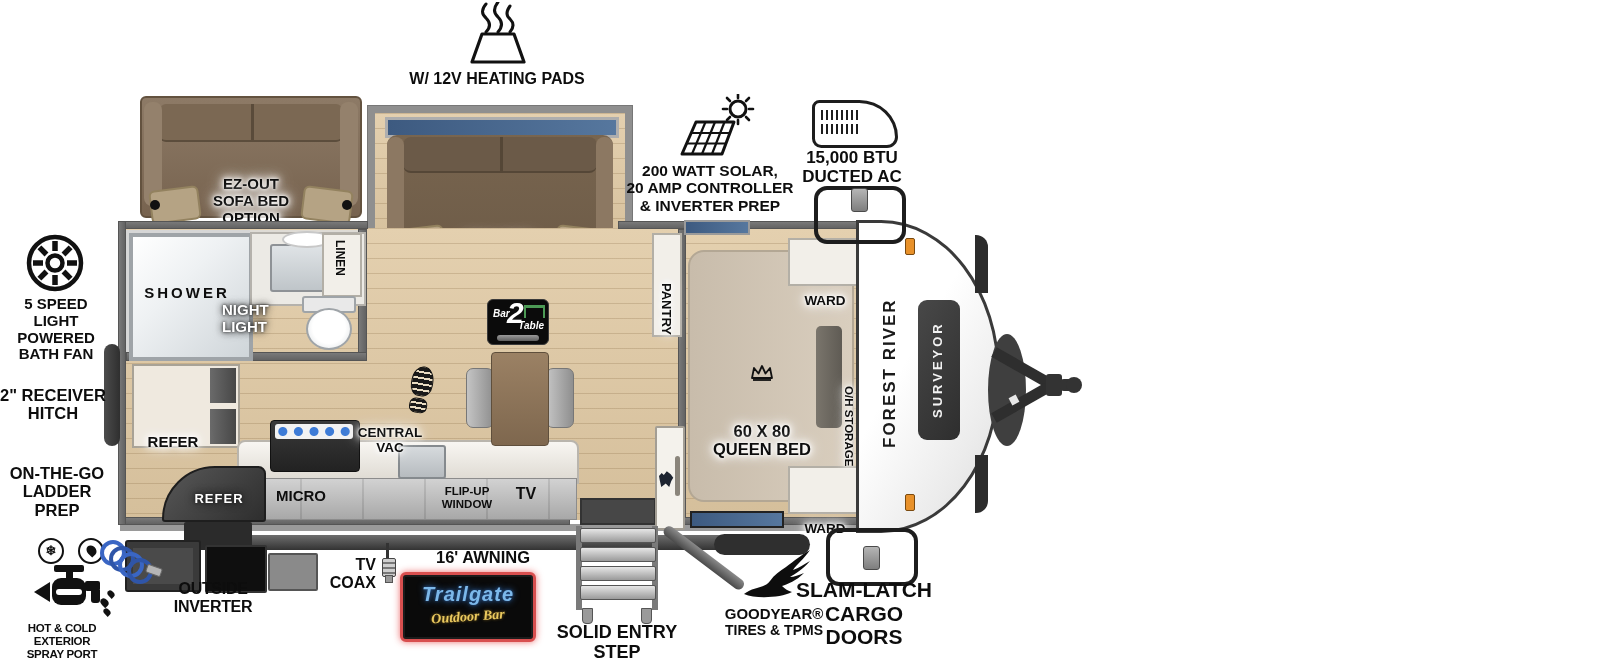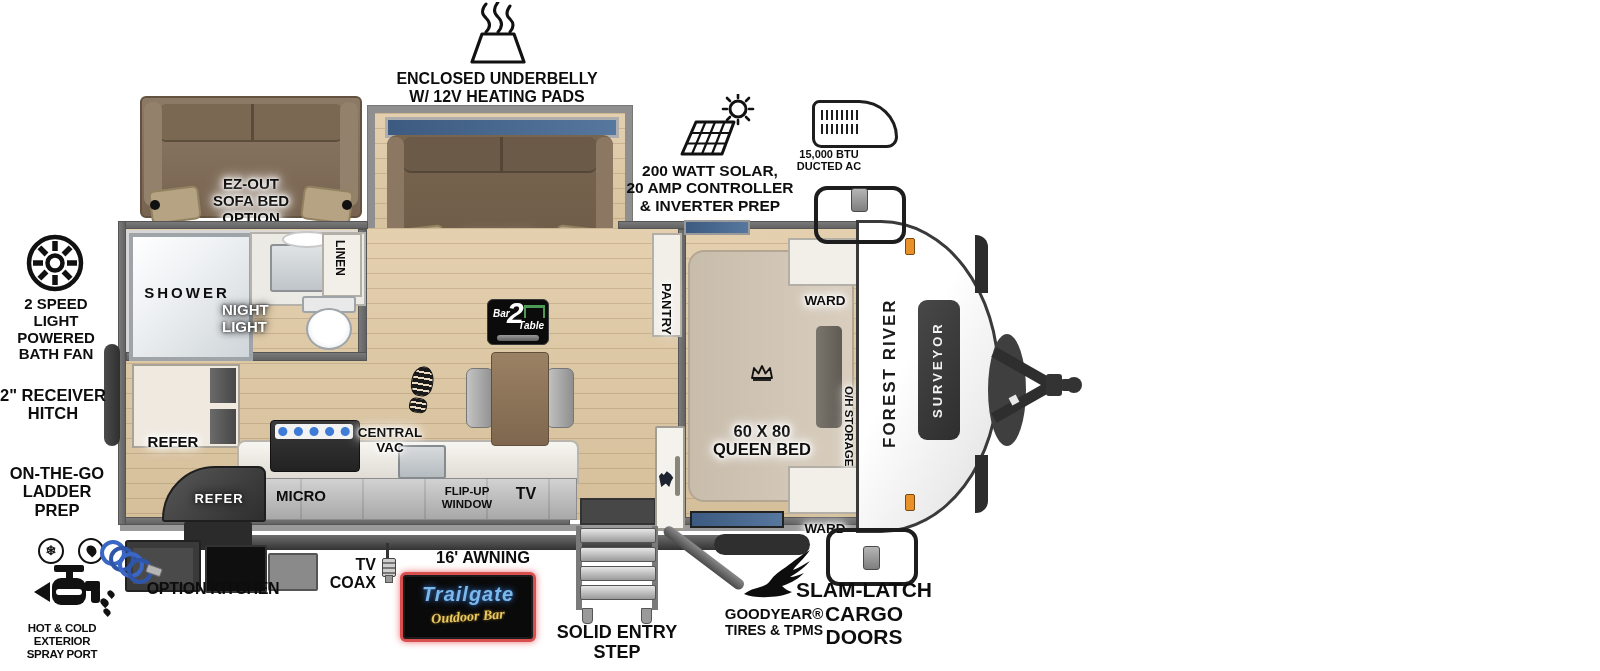--- a/index.html
+++ b/index.html
@@ -194,21 +194,20 @@
     <circle cx="84" cy="41" r="8" fill="#333"></circle>
   </svg>
 
   <svg class="abs" style="left:456px;top:2px;" width="72" height="64" viewBox="0 0 72 64">
     <path d="M16 60 L26 32 L58 32 L68 60 Z" fill="none" stroke="#111" stroke-width="3.2" stroke-linejoin="round"></path>
     <path d="M30 2 q-7 8 0 14 q7 7 0 14" fill="none" stroke="#111" stroke-width="3" stroke-linecap="round"></path>
     <path d="M42 0 q-7 9 0 15 q7 7 0 15" fill="none" stroke="#111" stroke-width="3" stroke-linecap="round"></path>
     <path d="M54 4 q-6 8 0 13 q6 6 0 13" fill="none" stroke="#111" stroke-width="3" stroke-linecap="round"></path>
   </svg>
   <div class="co" style="left:372px;top:70px;width:250px;font-size:16px;">
-    <div>ENCLOSED UNDERBELLY</div>
     <div>W/ 12V HEATING PADS</div>
   </div>
 
   <svg class="abs" style="left:676px;top:94px;" width="80" height="66" viewBox="0 0 80 66">
     <circle cx="62" cy="15" r="8" fill="none" stroke="#111" stroke-width="3"></circle>
     <g stroke="#111" stroke-width="2.6" stroke-linecap="round">
       <line x1="62" y1="0" x2="62" y2="4"></line>
         <line x1="62" y1="26" x2="62" y2="30"></line>
       <line x1="47" y1="15" x2="51" y2="15"></line>
         <line x1="73" y1="15" x2="77" y2="15"></line>
@@ -229,21 +228,21 @@
   <div class="co" style="left:620px;top:162px;width:180px;font-size:15.5px;">
     <div>200 WATT SOLAR,</div>
     <div>20 AMP CONTROLLER</div>
     <div>&amp; INVERTER PREP</div>
   </div>
 
   <div class="abs" style="left:812px;top:100px;width:80px;height:42px;background:#fff;border:3px solid #1d1d1d;border-radius:8px 42px 12px 10px / 8px 40px 12px 10px;">
     <div class="abs" style="left:6px;top:7px;width:38px;height:10px;background:repeating-linear-gradient(90deg,#1d1d1d 0 2px,transparent 2px 5px);"></div>
     <div class="abs" style="left:6px;top:21px;width:38px;height:10px;background:repeating-linear-gradient(90deg,#1d1d1d 0 2px,transparent 2px 5px);"></div>
   </div>
-  <div class="co" style="left:775px;top:148px;width:108px;font-size:11px;">
+  <div class="co" style="left:798px;top:148px;width:108px;font-size:17px;">
     <div>15,000 BTU</div>
     <div>DUCTED AC</div>
   </div>
 
   <div class="abs" style="left:814px;top:186px;width:84px;height:50px;border:4px solid #1d1d1d;border-radius:13px;">
     <div class="abs" style="left:33px;top:-2px;width:15px;height:22px;background:linear-gradient(180deg,#b5b5b5,#7e7e7e);border:1px solid #4a4a4a;border-radius:3px;"></div>
   </div>
   <div class="abs" style="left:826px;top:528px;width:84px;height:50px;border:4px solid #1d1d1d;border-radius:13px;">
     <div class="abs" style="left:33px;top:14px;width:15px;height:22px;background:linear-gradient(180deg,#b5b5b5,#7e7e7e);border:1px solid #4a4a4a;border-radius:3px;"></div>
   </div>
@@ -260,21 +259,21 @@
         <line x1="37.5" y1="37.5" x2="44.6" y2="44.6"></line>
       <line x1="29" y1="41" x2="29" y2="51"></line>
         <line x1="20.5" y1="37.5" x2="13.4" y2="44.6"></line>
       <line x1="17" y1="29" x2="7" y2="29"></line>
         <line x1="20.5" y1="20.5" x2="13.4" y2="13.4"></line>
       <line x1="29" y1="17" x2="29" y2="7"></line>
         <line x1="37.5" y1="20.5" x2="44.6" y2="13.4"></line>
     </g>
   </svg>
   <div class="co" style="left:0px;top:296px;width:112px;font-size:15px;">
-    <div>2 SPEED</div>
+    <div>5 SPEED</div>
     <div>LIGHT POWERED</div>
     <div>BATH FAN</div>
   </div>
   <div class="co" style="left:0px;top:386px;width:106px;font-size:16.5px;">
     <div>2" RECEIVER</div>
     <div>HITCH</div>
   </div>
   <div class="co" style="left:0px;top:464px;width:114px;font-size:16.5px;">
     <div>ON-THE-GO</div>
     <div>LADDER PREP</div>
@@ -303,21 +302,21 @@
   </div>
 
   <div class="abs" style="left:243px;top:535px;width:552px;height:15px;background:linear-gradient(180deg,#6e6e6e,#333);border-radius:8px;"></div>
   <div class="abs" style="left:668px;top:524px;width:98px;height:11px;background:linear-gradient(180deg,#8a8a8a,#4a4a4a);border-radius:6px;transform:rotate(37deg);transform-origin:0 0;"></div>
   <div class="abs" style="left:714px;top:534px;width:96px;height:21px;background:#2f2f2f;border-radius:12px;"></div>
 
   <div class="abs" style="left:184px;top:522px;width:68px;height:28px;background:#2b2b2b;border-radius:2px;"></div>
   <div class="abs" style="left:125px;top:540px;width:72px;height:48px;background:#4a4a4a;border:2px solid #222;border-radius:3px;box-shadow:inset 0 0 0 6px #3a3a3a;"></div>
   <div class="abs" style="left:205px;top:545px;width:58px;height:44px;background:#0f0f0f;border:2px solid #333;border-radius:2px;"></div>
   <div class="abs" style="left:268px;top:553px;width:46px;height:34px;background:#8a8a8a;border:2px solid #555;border-radius:2px;"></div>
-  <div class="co" style="left:138px;top:580px;width:150px;font-size:16px;letter-spacing:-0.3px;">OPTION KITCHEN</div>
+  <div class="co" style="left:138px;top:580px;width:150px;font-size:16px;letter-spacing:-0.3px;">OUTSIDE INVERTER</div>
 
   <div class="abs" style="left:100px;top:538px;width:70px;height:45px;">
     <div class="abs" style="left:0px;top:2px;width:18px;height:18px;border:4px solid #3a66c4;border-radius:50%;"></div>
     <div class="abs" style="left:9px;top:8px;width:18px;height:18px;border:4px solid #2f55a8;border-radius:50%;"></div>
     <div class="abs" style="left:18px;top:14px;width:18px;height:18px;border:4px solid #3a66c4;border-radius:50%;"></div>
     <div class="abs" style="left:27px;top:20px;width:18px;height:18px;border:4px solid #2f55a8;border-radius:50%;"></div>
     <div class="abs" style="left:46px;top:28px;width:14px;height:7px;background:#b5b5b5;border:1px solid #666;border-radius:2px;transform:rotate(20deg);"></div>
   </div>
 
   <div class="co" style="left:314px;top:556px;width:62px;font-size:16px;text-align:right;">

